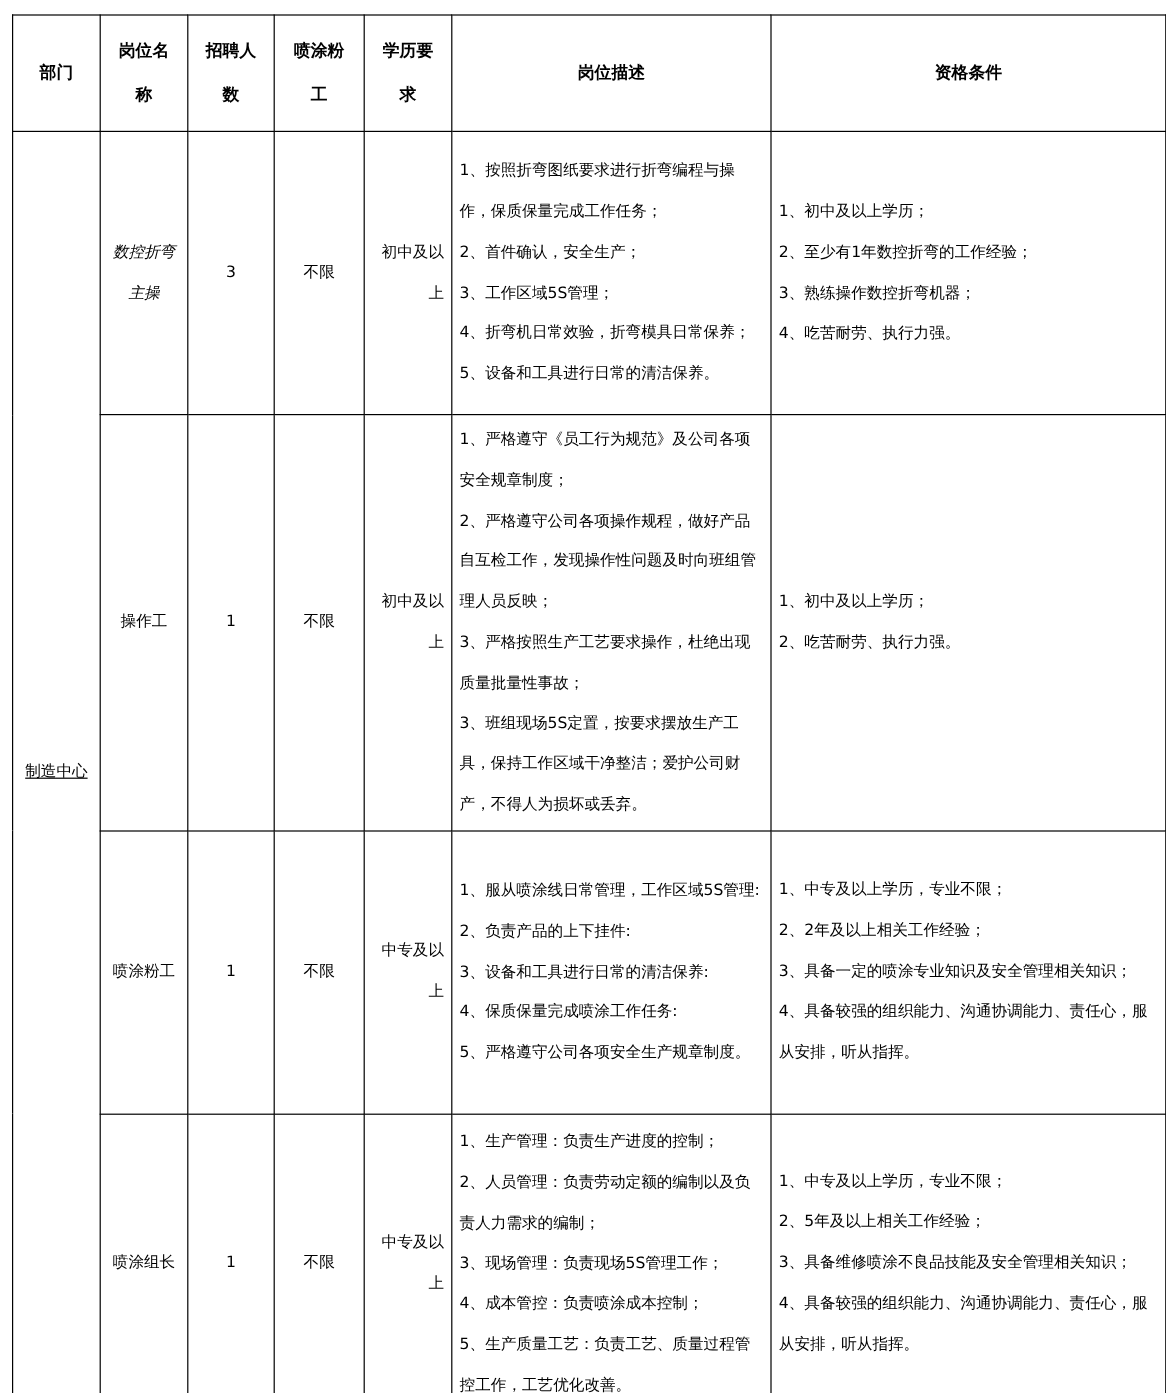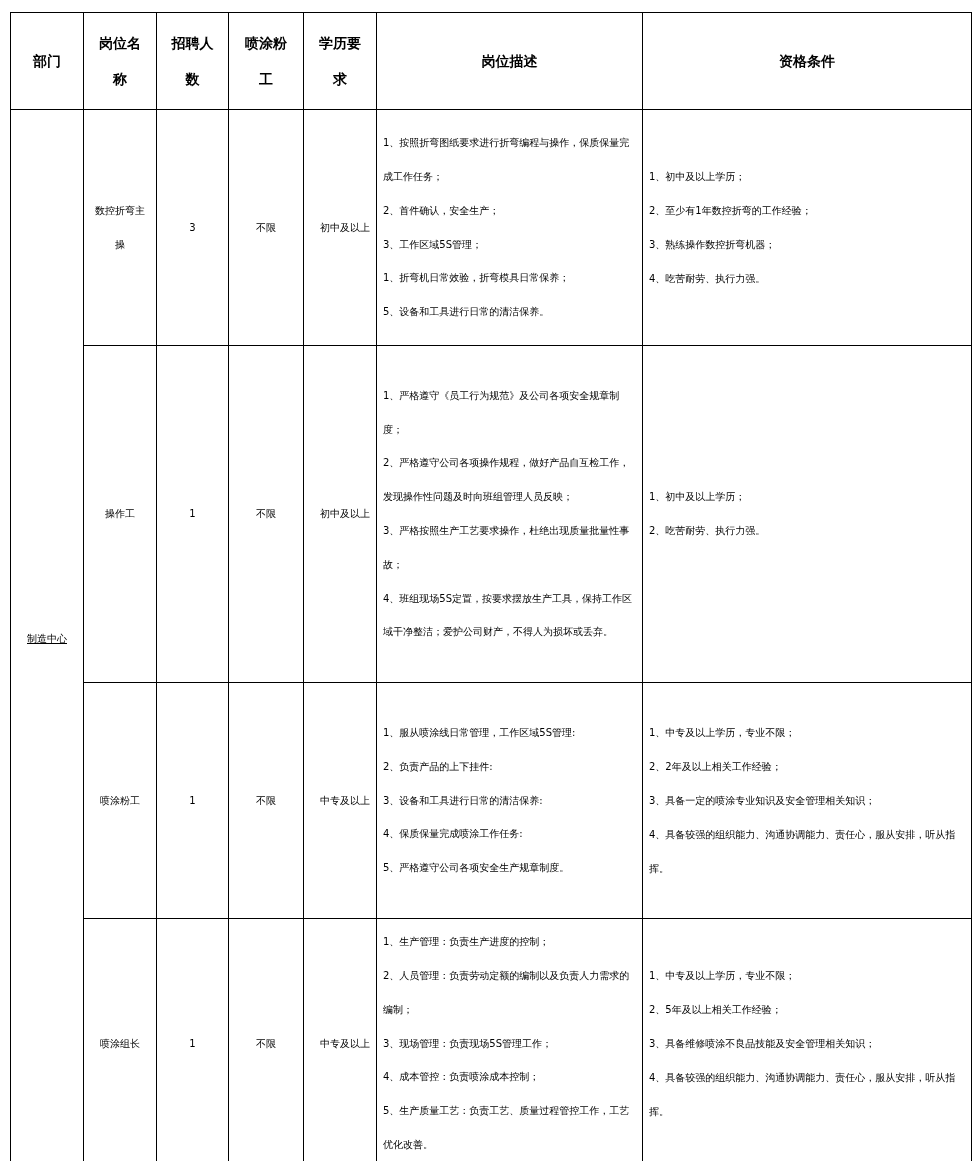--- a/index.html
+++ b/index.html
@@ -10,21 +10,21 @@
     }
     table.jobs {
       position: absolute; left: 10px; top: 12px;
       border-collapse: collapse; table-layout: fixed;
       width: 961px;
     }
     table.jobs td, table.jobs th {
       border: 1.5px solid #000000;
       padding: 0;
       vertical-align: middle;
-      font-size: 10px;
+      font-size: 13px;
     }
     table.jobs th {
       font-weight: bold; text-align: center; line-height: 36px; font-size: 14px;
     }
     .head-row { height: 80px; }
     .c-dept { text-align: center; line-height: 20px; text-decoration: underline; }
     .c-center { text-align: center; line-height: 34px; padding: 0 6px !important; }
     .c-edu { text-align: right; line-height: 34px; padding: 0 6px !important; }
     .c-desc { text-align: left; padding: 4px 6px !important; }
     .c-req { text-align: left; padding: 4px 6px !important; }
@@ -54,49 +54,49 @@
     <th style="padding:12px 10px;">岗位名称</th>
     <th style="padding:0 10px;">招聘人数</th>
     <th style="padding:0 12px;">喷涂粉工</th>
     <th style="padding:0 12px;">学历要求</th>
     <th>岗位描述</th>
     <th>资格条件</th>
   </tr>
 
   <tr class="r1">
     <td class="c-dept" rowspan="4">制造中心</td>
-    <td class="c-center" style="padding:0 10px !important;">数控折弯主操</td>
+    <td class="c-center" style="padding:0 10px !important;font-style:italic;">数控折弯主操</td>
     <td class="c-center">3</td>
     <td class="c-center">不限</td>
     <td class="c-edu">初中及以上</td>
     <td class="c-desc">
       <span class="line">1、按照折弯图纸要求进行折弯编程与操作，保质保量完成工作任务；</span>
       <span class="line">2、首件确认，安全生产；</span>
       <span class="line">3、工作区域5S管理；</span>
-      <span class="line">1、折弯机日常效验，折弯模具日常保养；</span>
+      <span class="line">4、折弯机日常效验，折弯模具日常保养；</span>
       <span class="line">5、设备和工具进行日常的清洁保养。</span>
     </td>
     <td class="c-req">
       <span class="line">1、初中及以上学历；</span>
       <span class="line">2、至少有1年数控折弯的工作经验；</span>
       <span class="line">3、熟练操作数控折弯机器；</span>
       <span class="line">4、吃苦耐劳、执行力强。</span>
     </td>
   </tr>
 
   <tr class="r2">
     <td class="c-center">操作工</td>
     <td class="c-center">1</td>
     <td class="c-center">不限</td>
     <td class="c-edu">初中及以上</td>
     <td class="c-desc">
       <span class="line">1、严格遵守《员工行为规范》及公司各项安全规章制度；</span>
       <span class="line">2、严格遵守公司各项操作规程，做好产品自互检工作，发现操作性问题及时向班组管理人员反映；</span>
       <span class="line">3、严格按照生产工艺要求操作，杜绝出现质量批量性事故；</span>
-      <span class="line">4、班组现场5S定置，按要求摆放生产工具，保持工作区域干净整洁；爱护公司财产，不得人为损坏或丢弃。</span>
+      <span class="line">3、班组现场5S定置，按要求摆放生产工具，保持工作区域干净整洁；爱护公司财产，不得人为损坏或丢弃。</span>
     </td>
     <td class="c-req">
       <span class="line">1、初中及以上学历；</span>
       <span class="line">2、吃苦耐劳、执行力强。</span>
     </td>
   </tr>
 
   <tr class="r3">
     <td class="c-center">喷涂粉工</td>
     <td class="c-center">1</td>

